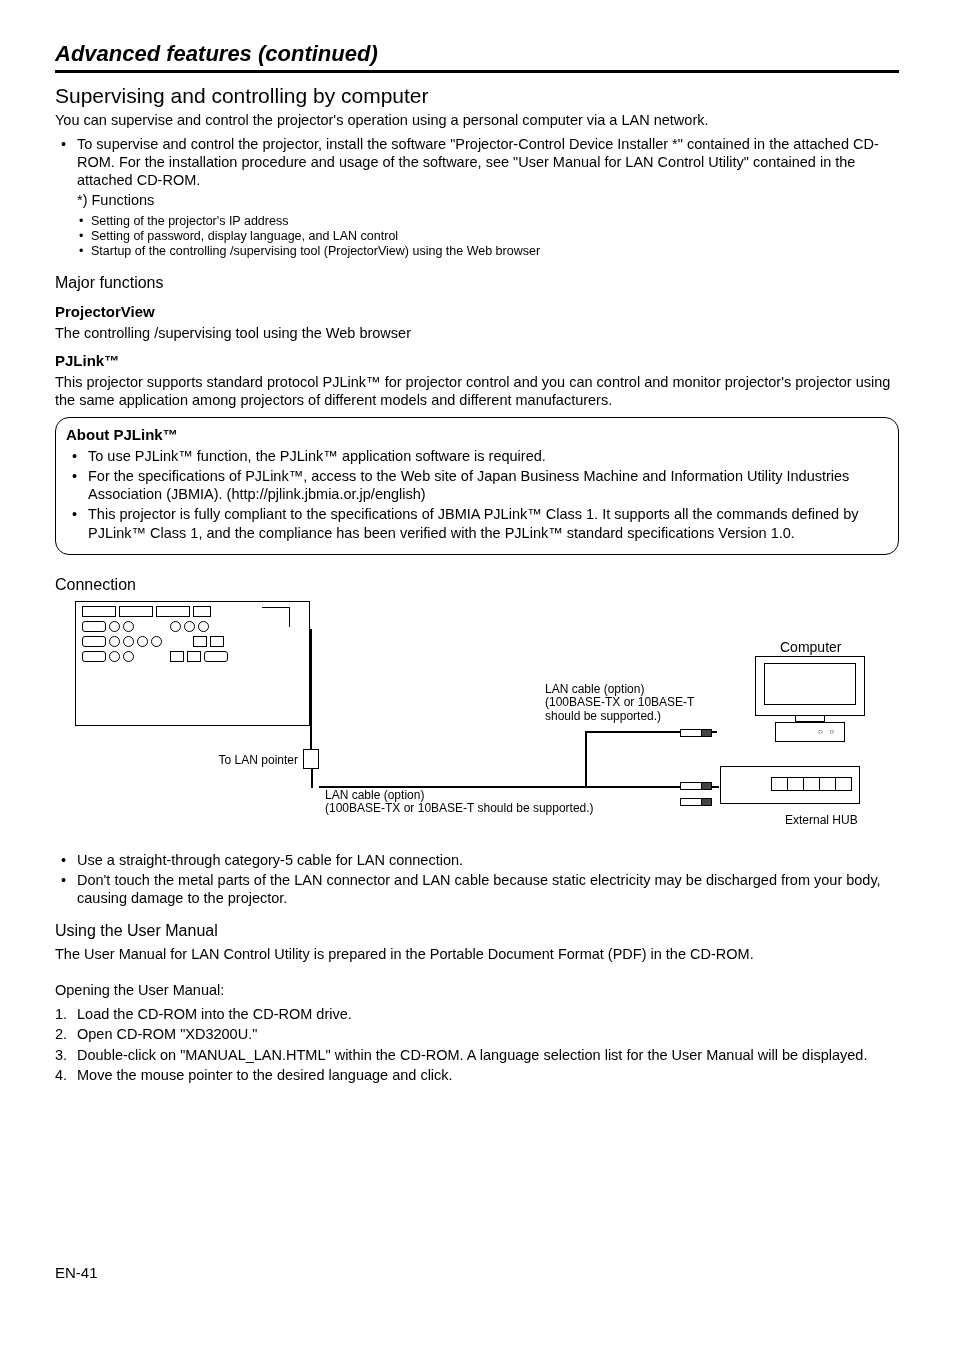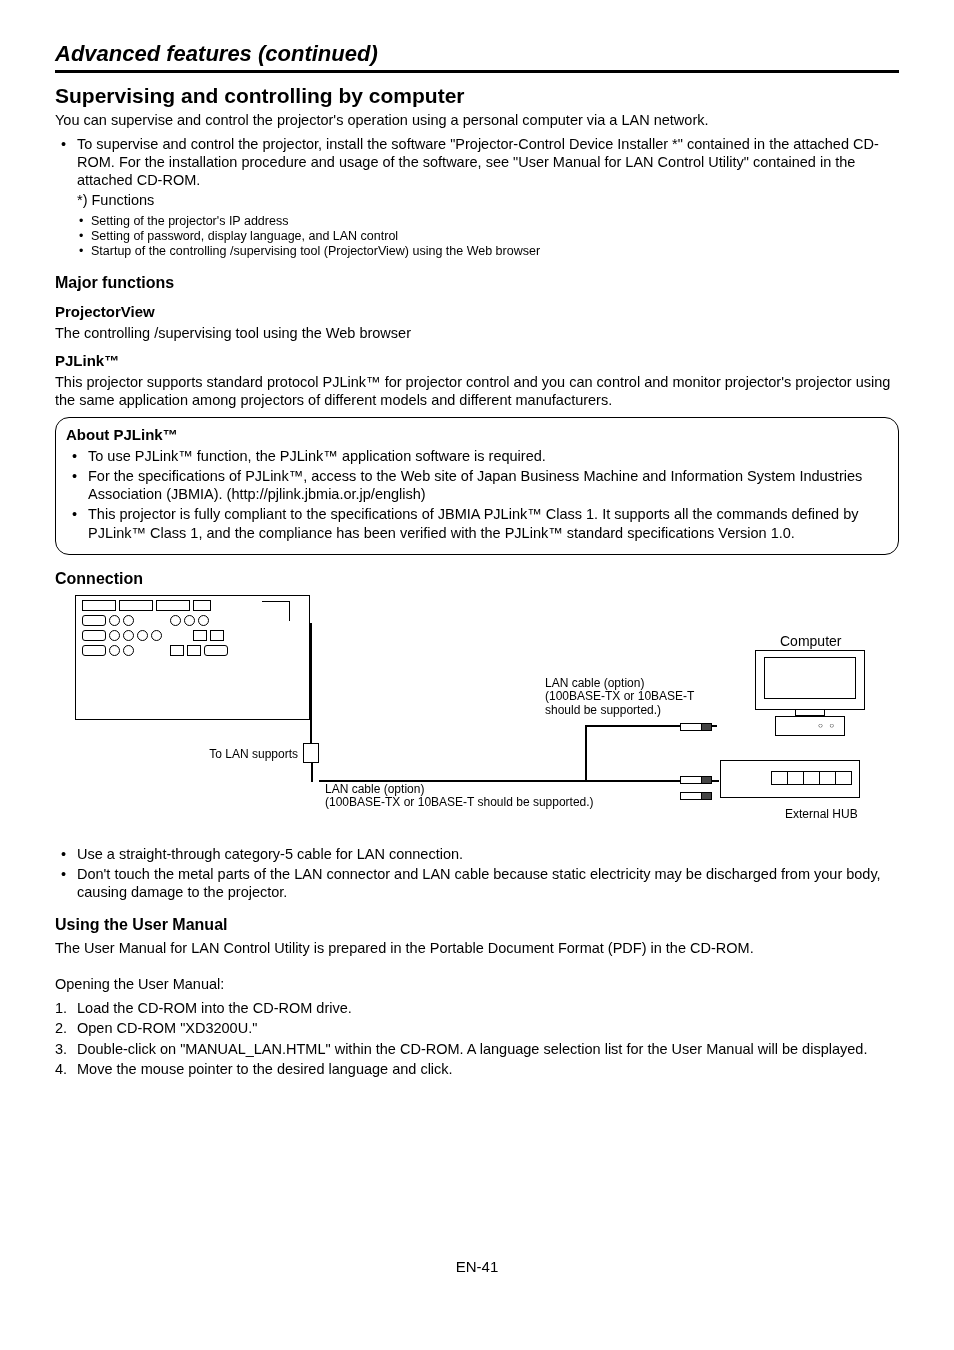--- a/index.html
+++ b/index.html
@@ -13,37 +13,37 @@
     padding: 40px 55px 30px 55px;
     width: 954px;
   }
   .page-title {
     font-size: 22px;
     font-weight: bold;
     font-style: italic;
     margin: 0 0 2px 0;
   }
   .thick-rule { height: 3px; background: #000; margin-bottom: 10px; }
-  .sect-title { font-size: 21px; font-weight: bold; margin: 0 0 2px 0; }
-  .sub-title { font-size: 16px; font-weight: bold; margin: 14px 0 4px 0; }
+  .sect-title { font-size: 21px; font-weight: normal; margin: 0 0 2px 0; }
+  .sub-title { font-size: 16px; font-weight: normal; margin: 14px 0 4px 0; }
   .sub-title-sm { font-size: 15px; font-weight: bold; margin: 10px 0 2px 0; }
   p { margin: 0 0 6px 0; }
   ul.bullets { list-style: none; padding: 0; margin: 0; }
   ul.bullets > li { position: relative; padding-left: 22px; margin: 0 0 2px 0; }
   ul.bullets > li::before { content: "•"; position: absolute; left: 6px; }
   ul.sub-bullets { list-style: none; padding: 0; margin: 0; }
   ul.sub-bullets > li { position: relative; padding-left: 14px; font-size: 12.5px; line-height: 1.2; }
   ul.sub-bullets > li::before { content: "•"; position: absolute; left: 2px; }
   .sub-indent { padding-left: 22px; }
   .functions-label { padding-left: 22px; margin-bottom: 5px; }
   .pjlink-box {
     border: 1px solid #000;
     border-radius: 14px;
     padding: 8px 10px 10px 10px;
-    margin: 8px 0 14px 0;
+    margin: 8px 0 20px 0;
   }
   ol.num { list-style: none; padding: 0; margin: 0; counter-reset: item; }
   ol.num > li { counter-increment: item; position: relative; padding-left: 22px; margin: 0 0 2px 0; }
   ol.num > li::before { content: counter(item) "."; position: absolute; left: 0; }
   .spacer10 { height: 12px; }
 
   .diagram {
     position: relative;
     width: 820px;
     height: 240px;
@@ -94,21 +94,21 @@
     position:absolute; left:700px; top:55px; width:110px; height:85px;
   }
   .monitor { width:110px; height:60px; border:1.5px solid #000; position:relative; }
   .screen  { position:absolute; left:8px; top:6px; right:8px; bottom:10px; border:1px solid #000; }
   .stand   { width:30px; height:6px; border:1px solid #000; border-top:none; margin:0 auto; }
   .base    { width:70px; height:20px; border:1.5px solid #000; margin:0 auto; position:relative; }
   .base .dots { position:absolute; right:8px; top:4px; font-size:8px; letter-spacing:2px; }
   .comp-lbl { position:absolute; left:725px; top:38px; font-size:14px; }
   .cable2-lbl { position:absolute; left:490px; top:82px; width:160px; font-size:12px; line-height:1.15; }
 
-  .page-num { text-align:center; font-size:15px; margin-top:180px; }
+  .page-num { text-align:left; font-size:15px; margin-top:180px; }
 </style>
 </head>
 <body>
 
 <div class="page-title">Advanced features (continued)</div>
 <div class="thick-rule"></div>
 
 <div class="sect-title">Supervising and controlling by computer</div>
 <p>You can supervise and control the projector's operation using a personal computer via a LAN network.</p>
 <ul class="bullets">
@@ -126,21 +126,21 @@
 <div class="sub-title">Major functions</div>
 <div class="sub-title-sm">ProjectorView</div>
 <p>The controlling /supervising tool using the Web browser</p>
 <div class="sub-title-sm">PJLink™</div>
 <p>This projector supports standard protocol PJLink™ for projector control and you can control and monitor projector's projector using the same application among projectors of different models and different manufacturers.</p>
 
 <div class="pjlink-box">
   <div class="sub-title-sm" style="margin-top:0">About PJLink™</div>
   <ul class="bullets">
     <li>To use PJLink™ function, the PJLink™ application software is required.</li>
-    <li>For the specifications of PJLink™, access to the Web site of Japan Business Machine and Information System Industries Association (JBMIA). (http://pjlink.jbmia.or.jp/english)</li>
+    <li>For the specifications of PJLink™, access to the Web site of Japan Business Machine and Information Utility Industries Association (JBMIA). (http://pjlink.jbmia.or.jp/english)</li>
     <li>This projector is fully compliant to the specifications of JBMIA PJLink™ Class 1. It supports all the commands defined by PJLink™ Class 1, and the compliance has been verified with the PJLink™ standard specifications Version 1.0.</li>
   </ul>
 </div>
 
 <div class="sub-title" style="margin-top:12px">Connection</div>
 
 <div class="diagram">
   <div class="proj-panel">
     <div class="port-row">
         <span class="port wide"></span>
@@ -173,21 +173,21 @@
         <span class="port circ"></span>
         <span style="width:30px"></span>
         <span class="port" style="width:14px"></span>
         <span class="port" style="width:14px"></span>
         <span class="port dsub"></span>
       </div>
   </div>
   <div class="power-cord"></div>
   <div class="lan-down"></div>
   <div class="lan-term"></div>
-  <div class="lan-term-lbl">To LAN supports</div>
+  <div class="lan-term-lbl">To LAN pointer</div>
   <div class="vline1"></div>
   <div class="hline1"></div>
   <div class="cable1-lbl">
     <span>LAN cable (option)</span><br>
     <span>(100BASE-TX or 10BASE-T should be supported.)</span>
   </div>
   <div class="branch1"></div>
   <div class="branch1h"></div>
 
   <div class="hub">

